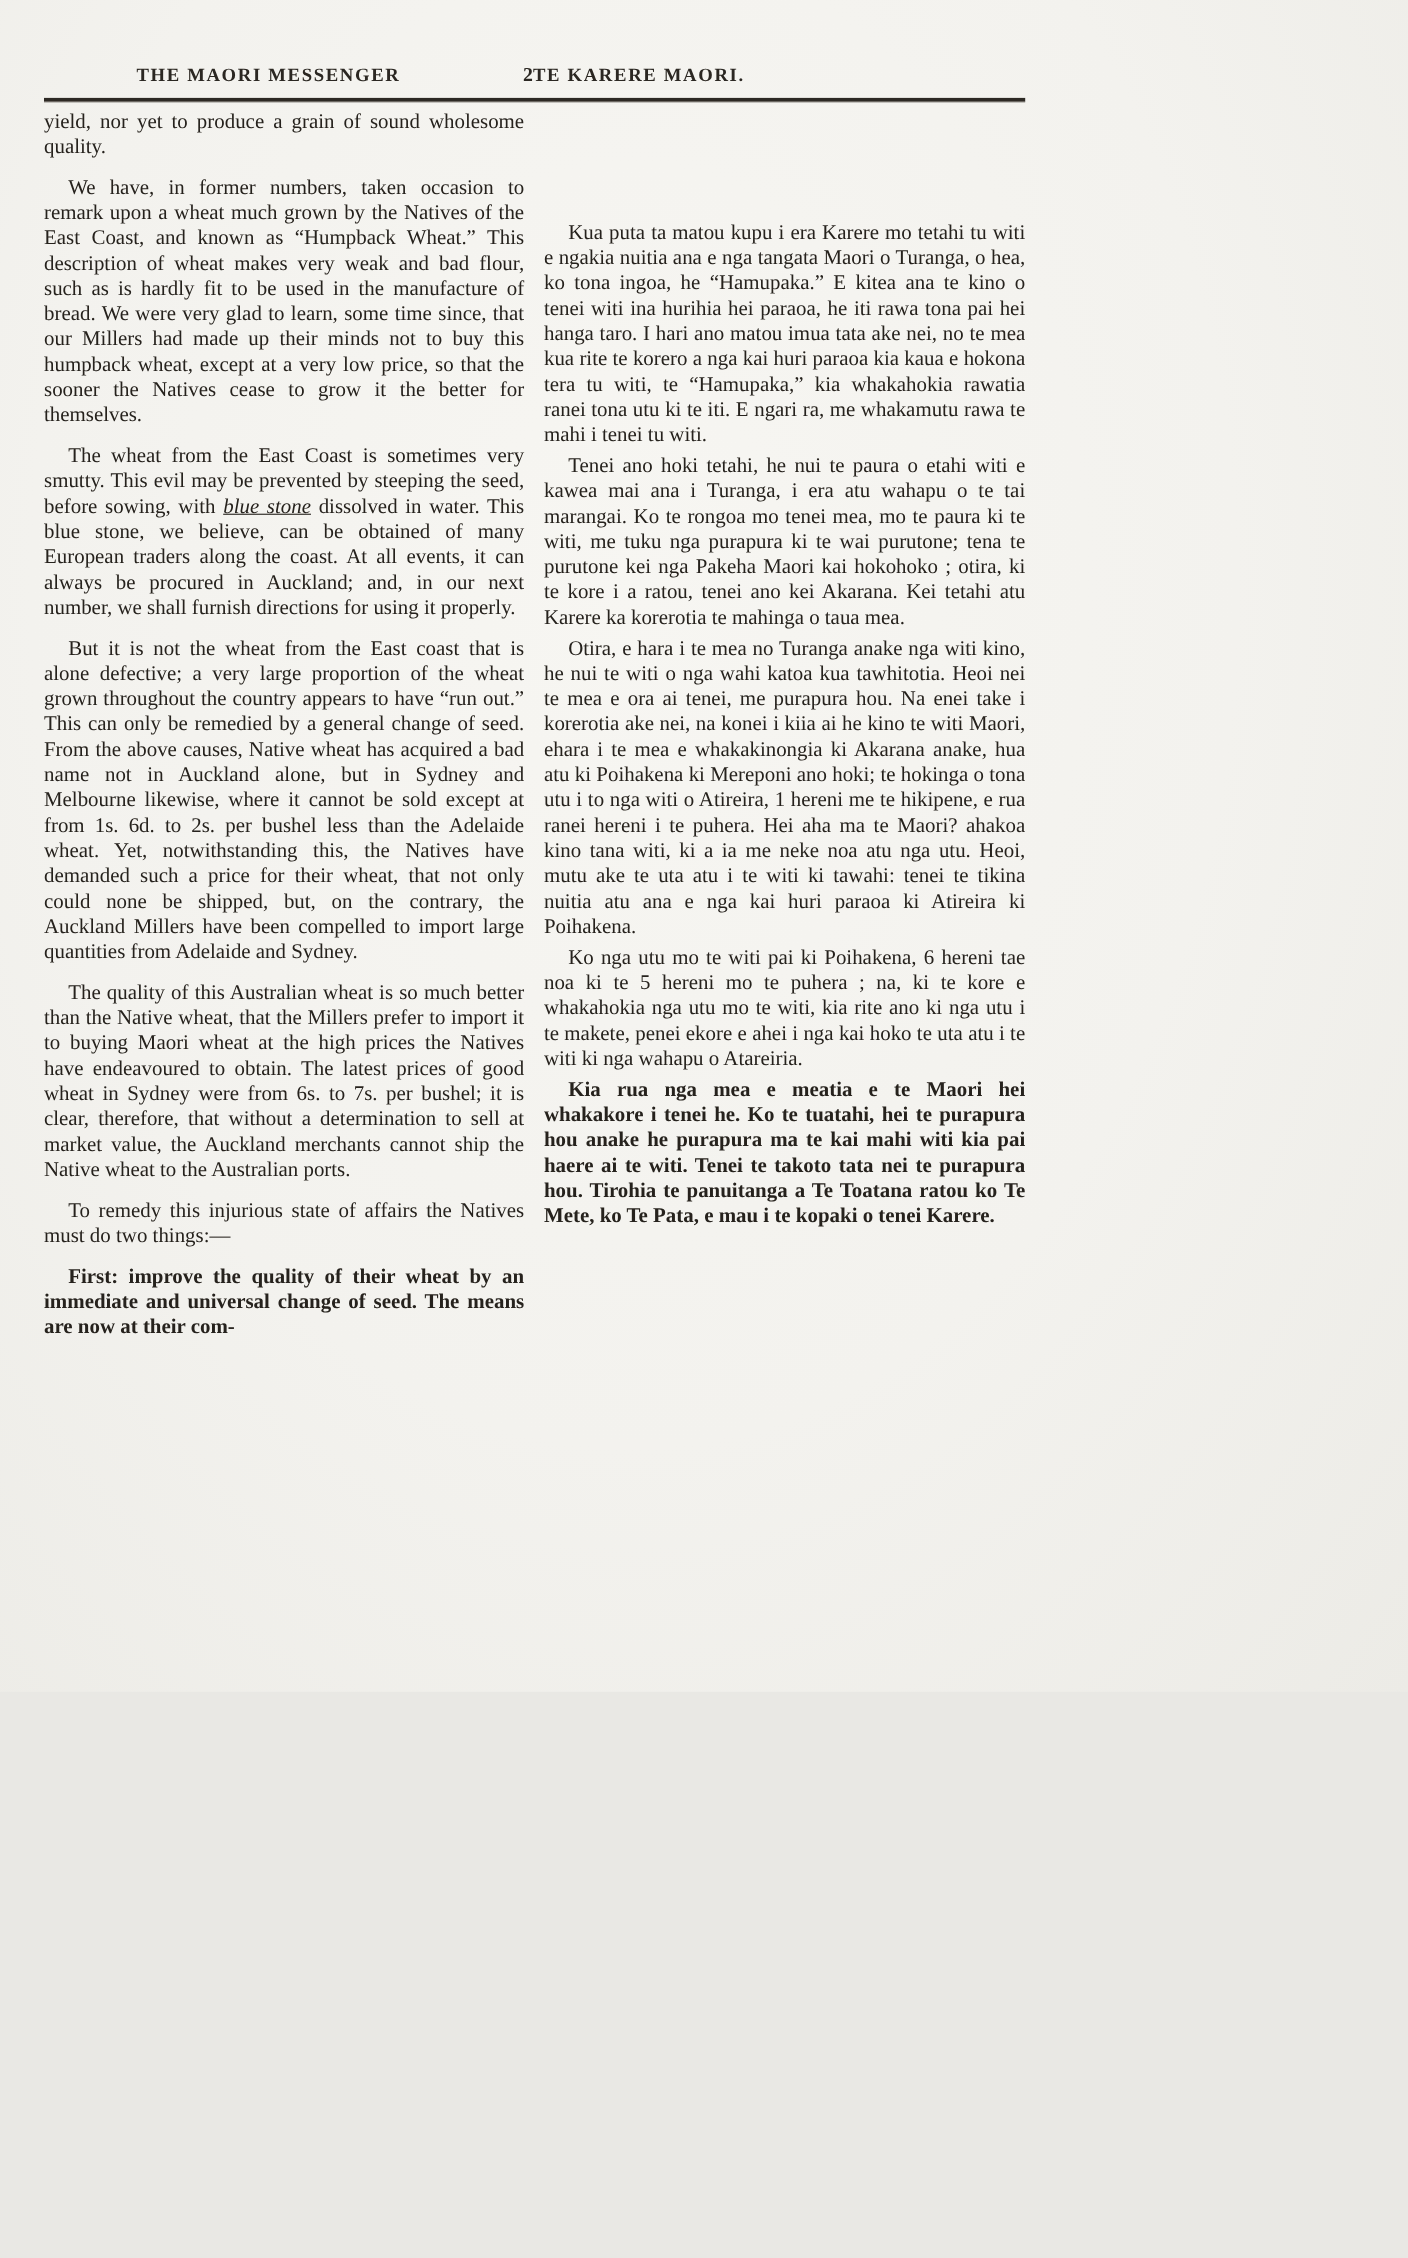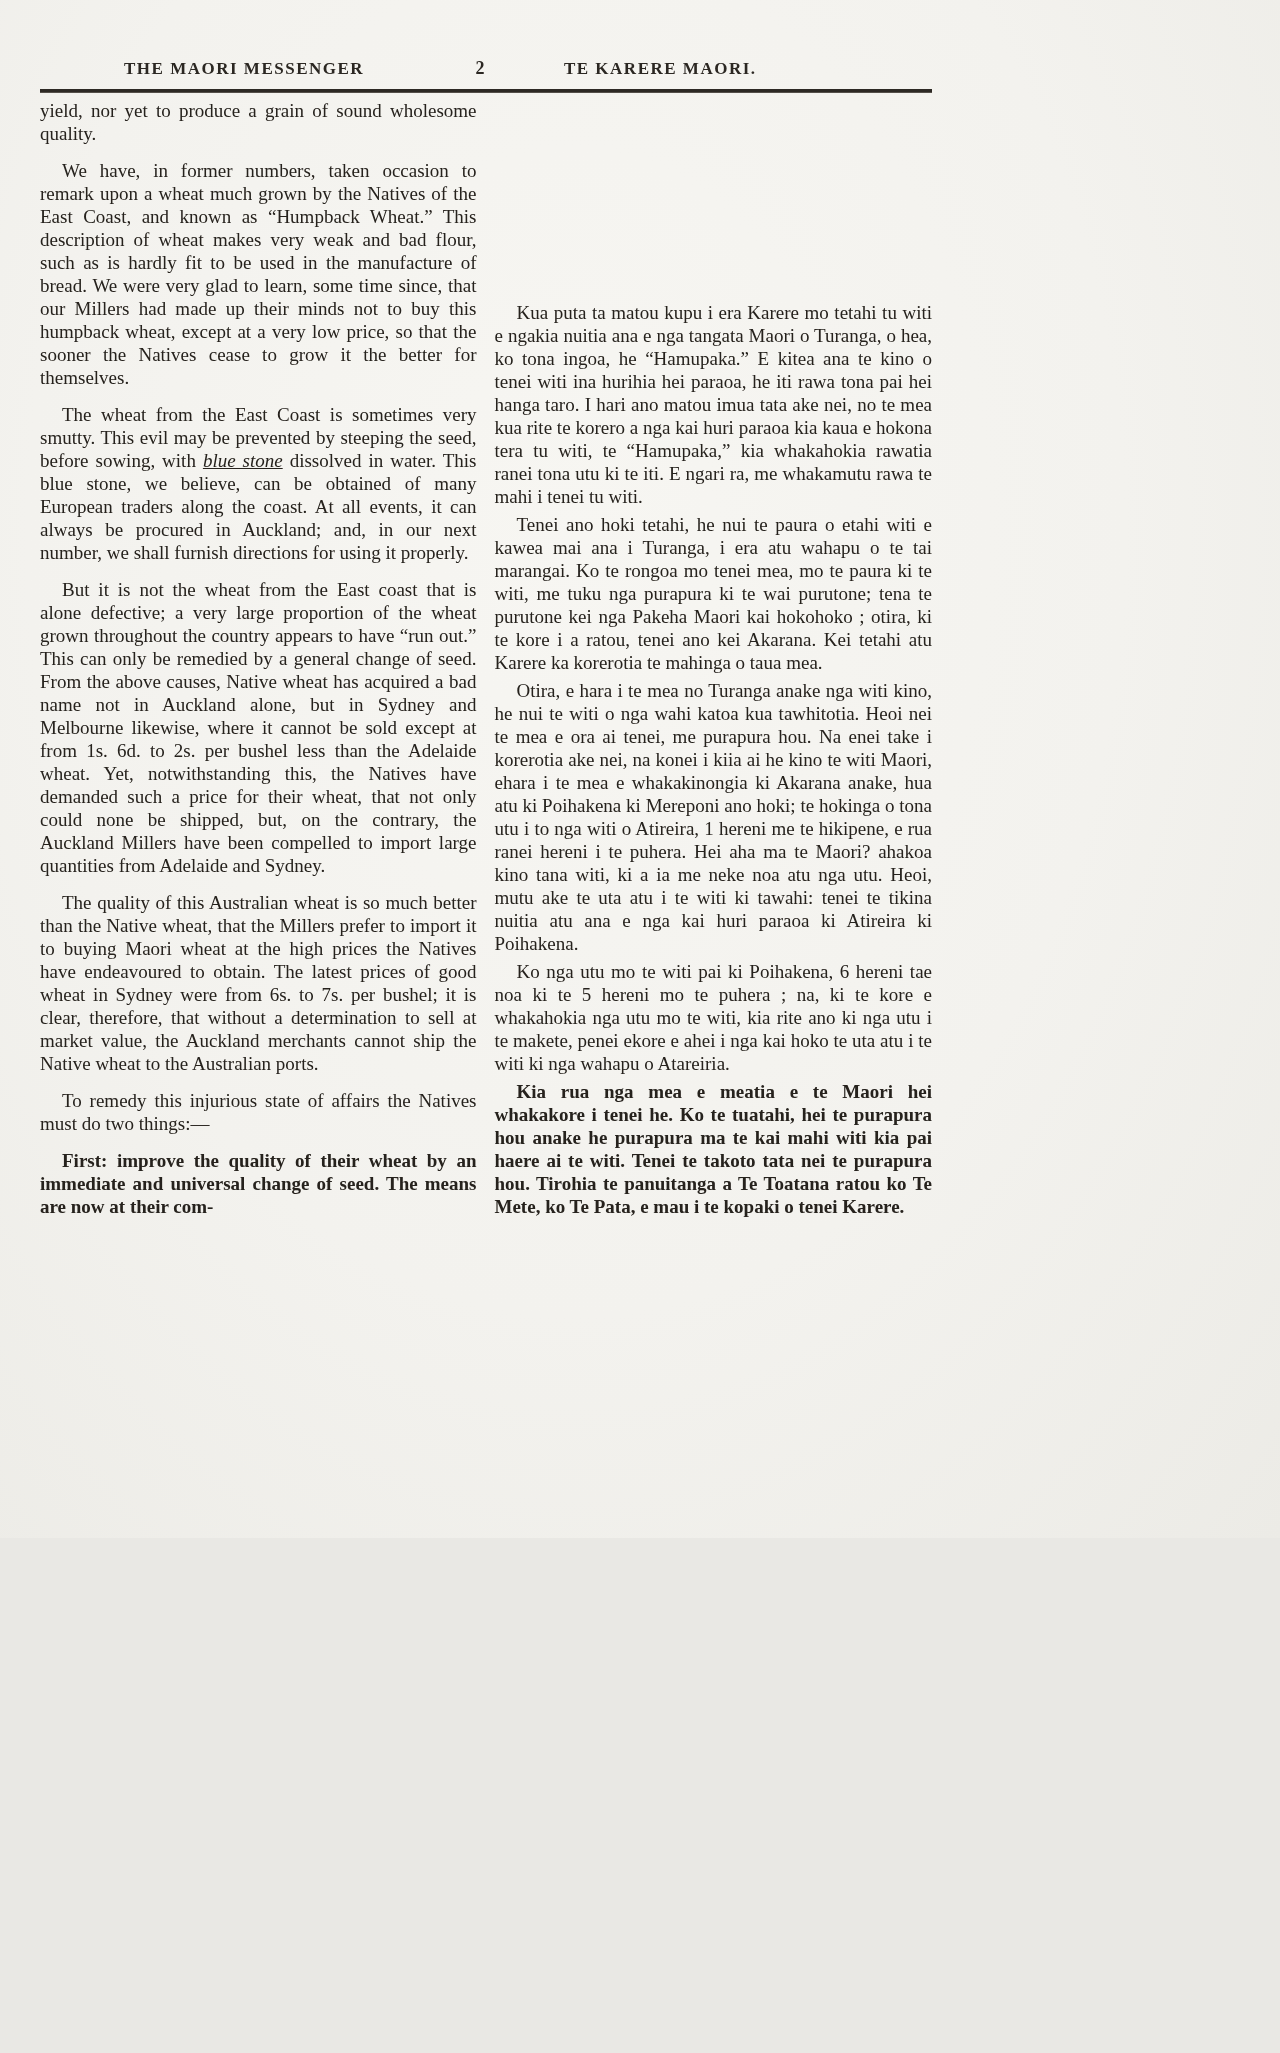--- a/index.html
+++ b/index.html
@@ -42,33 +42,33 @@
     padding-left: 84px;
     white-space: nowrap;
   }
   .h-center {
     flex: 0 0 auto;
     font-size: 18px;
     letter-spacing: 0;
   }
   .h-right {
     flex: 1;
-    text-align: center;
+    text-align: left;
     padding-right: 96px;
     white-space: nowrap;
   }
   .header-rule {
     height: 0;
     border-top: 3px solid #2d2924;
     border-bottom: 1px solid #55504a;
     margin-bottom: 6px;
   }
   .columns {
     display: flex;
-    align-items: flex-end;
+    align-items: center;
   }
   .col {
     font-size: 19px;
     line-height: 23px;
     text-align: justify;
     color: #26221d;
   }
   .col-left {
     width: 437px;
     padding-right: 8px;

